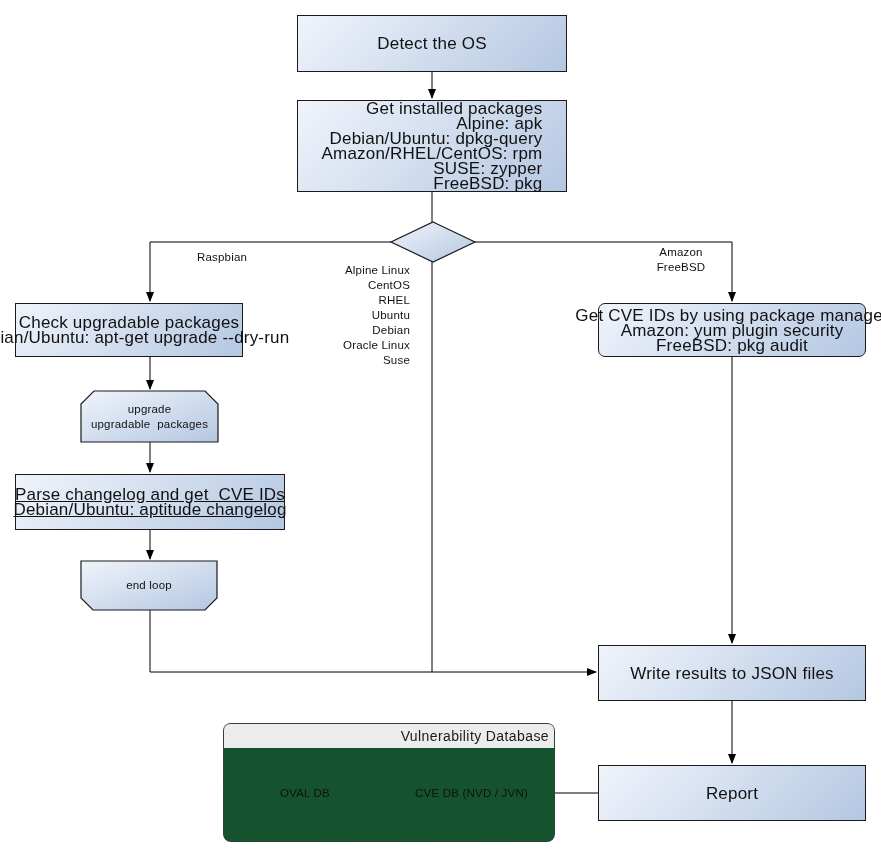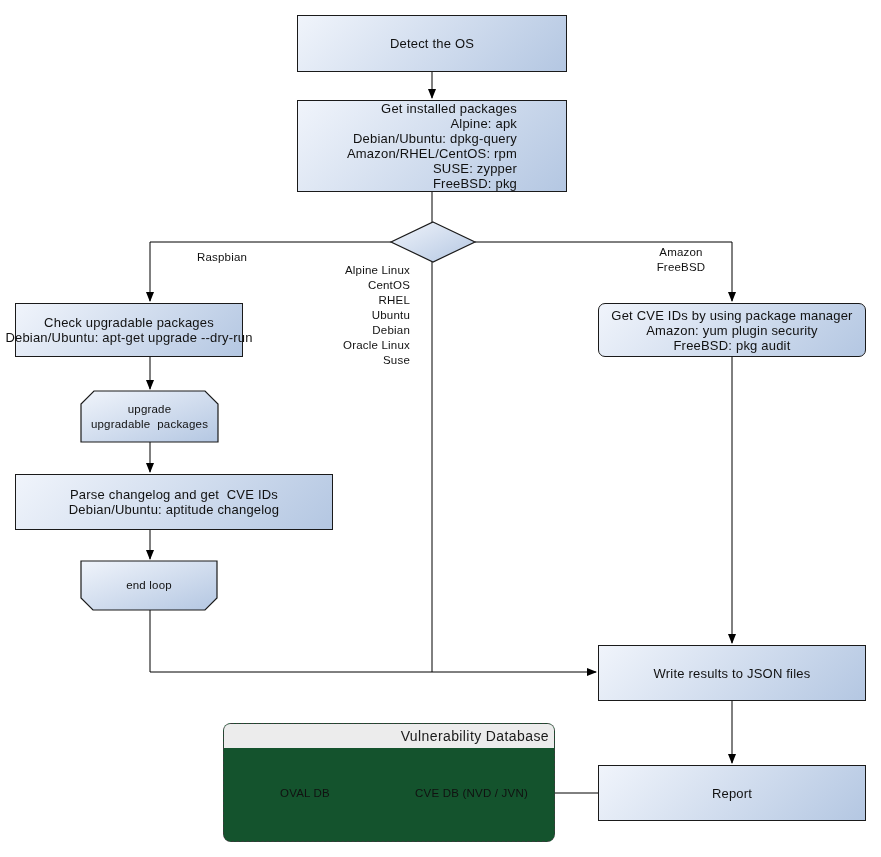--- a/index.html
+++ b/index.html
@@ -8,21 +8,21 @@
     font-family:"Liberation Sans","DejaVu Sans",sans-serif;
     color:#111; overflow:hidden;
   }
   #wires { position:absolute; left:0; top:0; width:881px; height:857px; }
 
   .node {
     position:absolute; box-sizing:border-box;
     border:1px solid #1a1a1a;
     background:linear-gradient(135deg,#f0f4fb 0%,#b4c7e2 100%);
     display:flex; align-items:center; justify-content:center;
-    font-size:13px; line-height:15px; letter-spacing:0.2px;
+    font-size:17px; line-height:15px; letter-spacing:0.2px;
   }
   .node .lbl { white-space:pre; text-align:center; }
   .node.align-right .lbl { text-align:right; }
 
   .shape-label {
     position:absolute; display:flex; align-items:center; justify-content:center;
     font-size:11.5px; line-height:15px; letter-spacing:0.2px; pointer-events:none;
   }
   .shape-label .lbl { white-space:pre; text-align:center; }
 
@@ -116,21 +116,21 @@
 Amazon/RHEL/CentOS: rpm
 SUSE: zypper
 FreeBSD: pkg</span>
   </div>
 
   <div class="node" style="left:15px; top:303px; width:228px; height:54px;">
     <span class="lbl">Check upgradable packages
 Debian/Ubuntu: apt-get upgrade --dry-run</span>
   </div>
 
-  <div class="node" style="left:15px; top:474px; width:318px; height:56px;">
+  <div class="node" style="left:15px; top:474px; width:270px; height:56px;text-decoration:underline;">
     <span class="lbl">Parse changelog and get  CVE IDs
 Debian/Ubuntu: aptitude changelog</span>
   </div>
 
   <div class="node" style="left:598px; top:303px; width:268px; height:54px;border-radius:7px;">
     <span class="lbl">Get CVE IDs by using package manager
 Amazon: yum plugin security
 FreeBSD: pkg audit</span>
   </div>
 

